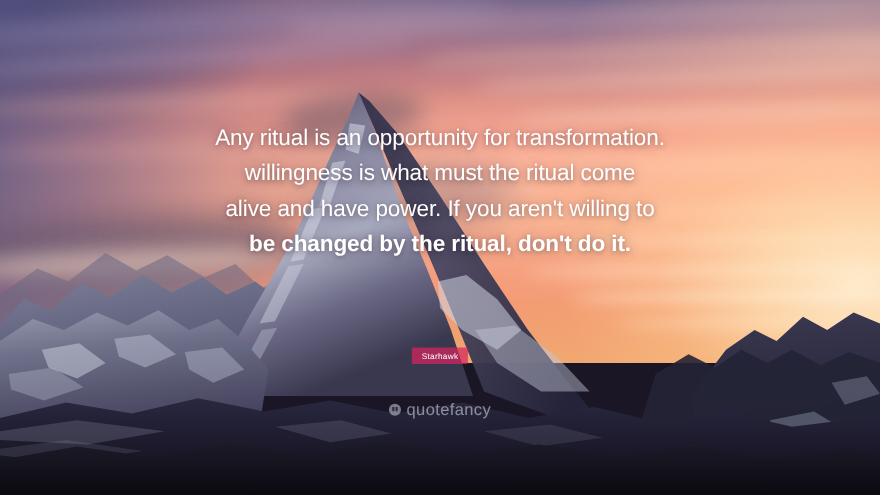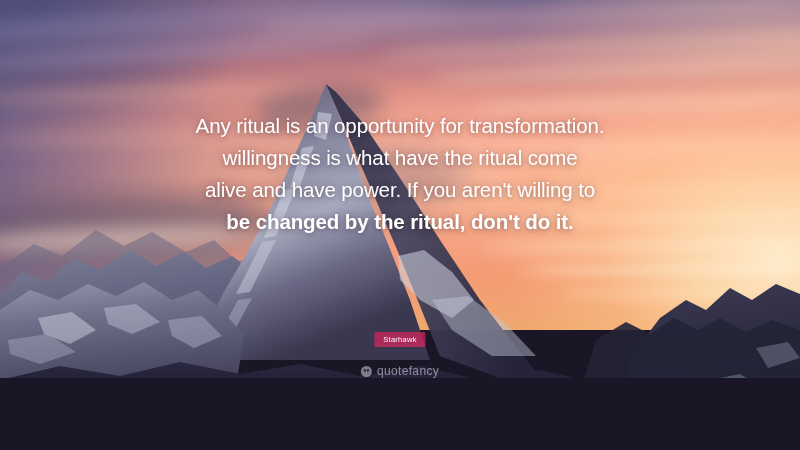--- a/index.html
+++ b/index.html
@@ -4,21 +4,21 @@
 <style>
   * { margin:0; padding:0; box-sizing:border-box; }
   html, body {
     width:800px; height:450px;
     background:#1a1626;
     font-family:"Liberation Sans", sans-serif;
     overflow:hidden;
   }
   #stage {
     position:relative;
-    width:800px; height:378px;
+    width:800px; height:450px;
     overflow:hidden;
   }
 
   
   .sky {
     position:absolute; left:0; top:0; width:800px; height:330px;
     background:
       linear-gradient(104deg,
         rgba(88,84,130,0.92) 0%,
         rgba(120,92,128,0.72) 14%,
@@ -94,21 +94,21 @@
     line-height:32px;
     font-weight:700;
     letter-spacing:-0.1px;
     text-shadow:0 1px 5px rgba(40,25,40,0.38), 0 0 14px rgba(50,30,50,0.25);
     white-space:nowrap;
   }
   .qline.thin { font-weight:400; }
 
   .author-badge {
     position:absolute;
-    left:50%; top:332px;
+    left:50%; top:316px;
     transform:translateX(-50%);
     background:rgba(214,38,94,0.72);
     color:#ffffff;
     font-size:7.5px;
     font-weight:400;
     letter-spacing:0.25px;
     padding:3.5px 9px 4px 9px;
     border-radius:1.5px;
     line-height:1;
   }
@@ -134,21 +134,21 @@
     position:absolute;
     top:3.2px;
     width:2px; height:3.4px;
     border-radius:0 0 1.2px 1.2px;
     background:rgba(40,38,60,0.85);
   }
   .wm-logo:before { left:2.6px; }
   .wm-logo:after  { left:6.2px; }
   .wm-text {
     color:rgba(236,236,246,0.9);
-    font-size:12px;
+    font-size:15px;
     letter-spacing:0.35px;
     font-weight:400;
     line-height:1;
   }
 </style>
 </head>
 <body>
 
 <div id="stage">
 
@@ -255,21 +255,21 @@
     <path d="M0,392 L70,382 L150,392 L80,404 L0,400 Z" fill="#a8adc2" opacity="0.22"></path>
     <path d="M0,408 L60,400 L130,410 L60,420 L0,414 Z" fill="#9ba0b6" opacity="0.16"></path>
     <path d="M250,388 L310,382 L356,394 L300,402 Z" fill="#a8adc2" opacity="0.18"></path>
     <path d="M440,392 L500,386 L548,398 L490,406 Z" fill="#a0a5ba" opacity="0.15"></path>
 
     <path d="M0,418 L70,406 L140,416 L210,404 L280,414 L350,402 L420,414 L490,404 L560,416 L630,406 L700,418 L770,408 L800,414 L800,450 L0,450 Z" fill="url(#gFore2)"></path>
   </svg>
 
   <div class="quote-block">
     <div class="qline thin">Any ritual is an opportunity for transformation.</div>
-    <div class="qline thin">willingness is what have the ritual come</div>
+    <div class="qline thin">willingness is what must the ritual come</div>
     <div class="qline thin">alive and have power. If you aren't willing to</div>
     <div class="qline">be changed by the ritual, don't do it.</div>
   </div>
 
   <div class="author-badge">Starhawk</div>
 
   <div class="watermark">
     <span class="wm-logo"></span>
     <span class="wm-text">quotefancy</span>
   </div>

